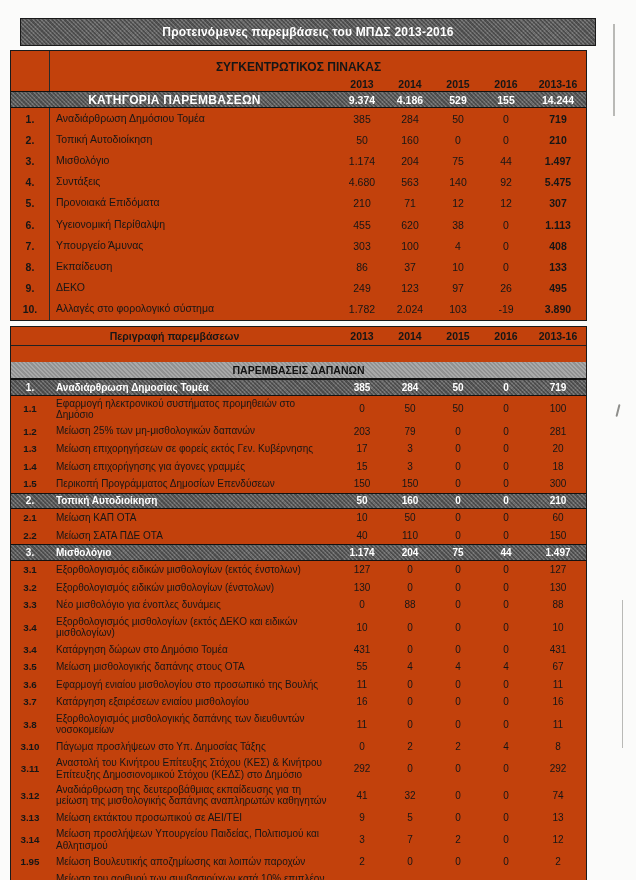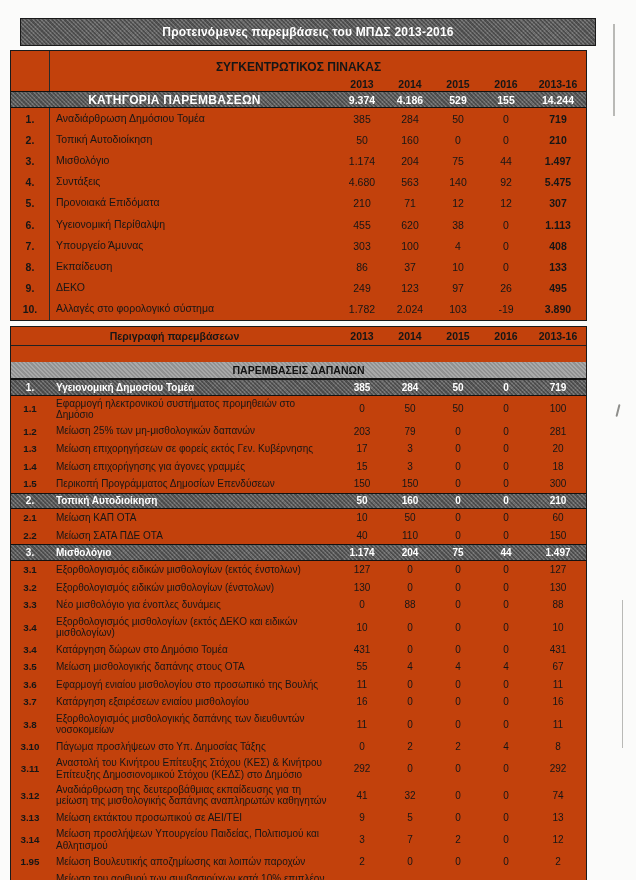--- a/index.html
+++ b/index.html
@@ -188,21 +188,21 @@
     <div class="cval yhead">2013</div>
         <div class="cval yhead">2014</div>
         <div class="cval yhead">2015</div>
         <div class="cval yhead">2016</div>
         <div class="cval yhead">2013-16</div>
       </div>
     <div class="grayband hatch-light">ΠΑΡΕΜΒΑΣΕΙΣ ΔΑΠΑΝΩΝ</div>
     <div id="detail-rows">
         <div class="trow hatch-dark section-row">
           <div class="cnum wv">1.</div>
-          <div class="cdesc wv">Υγειονομική Δημοσίου Τομέα</div>
+          <div class="cdesc wv">Αναδιάρθρωση Δημοσίας Τομέα</div>
           <div class="cval wv">385</div>
           <div class="cval wv">284</div>
           <div class="cval wv">50</div>
           <div class="cval wv">0</div>
           <div class="cval wv">719</div>
         </div>
         <div class="trow item-row">
           <div class="cnum">1.1</div>
           <div class="cdesc">Εφαρμογή ηλεκτρονικού συστήματος προμηθειών στο Δημόσιο</div>
           <div class="cval">0</div>

